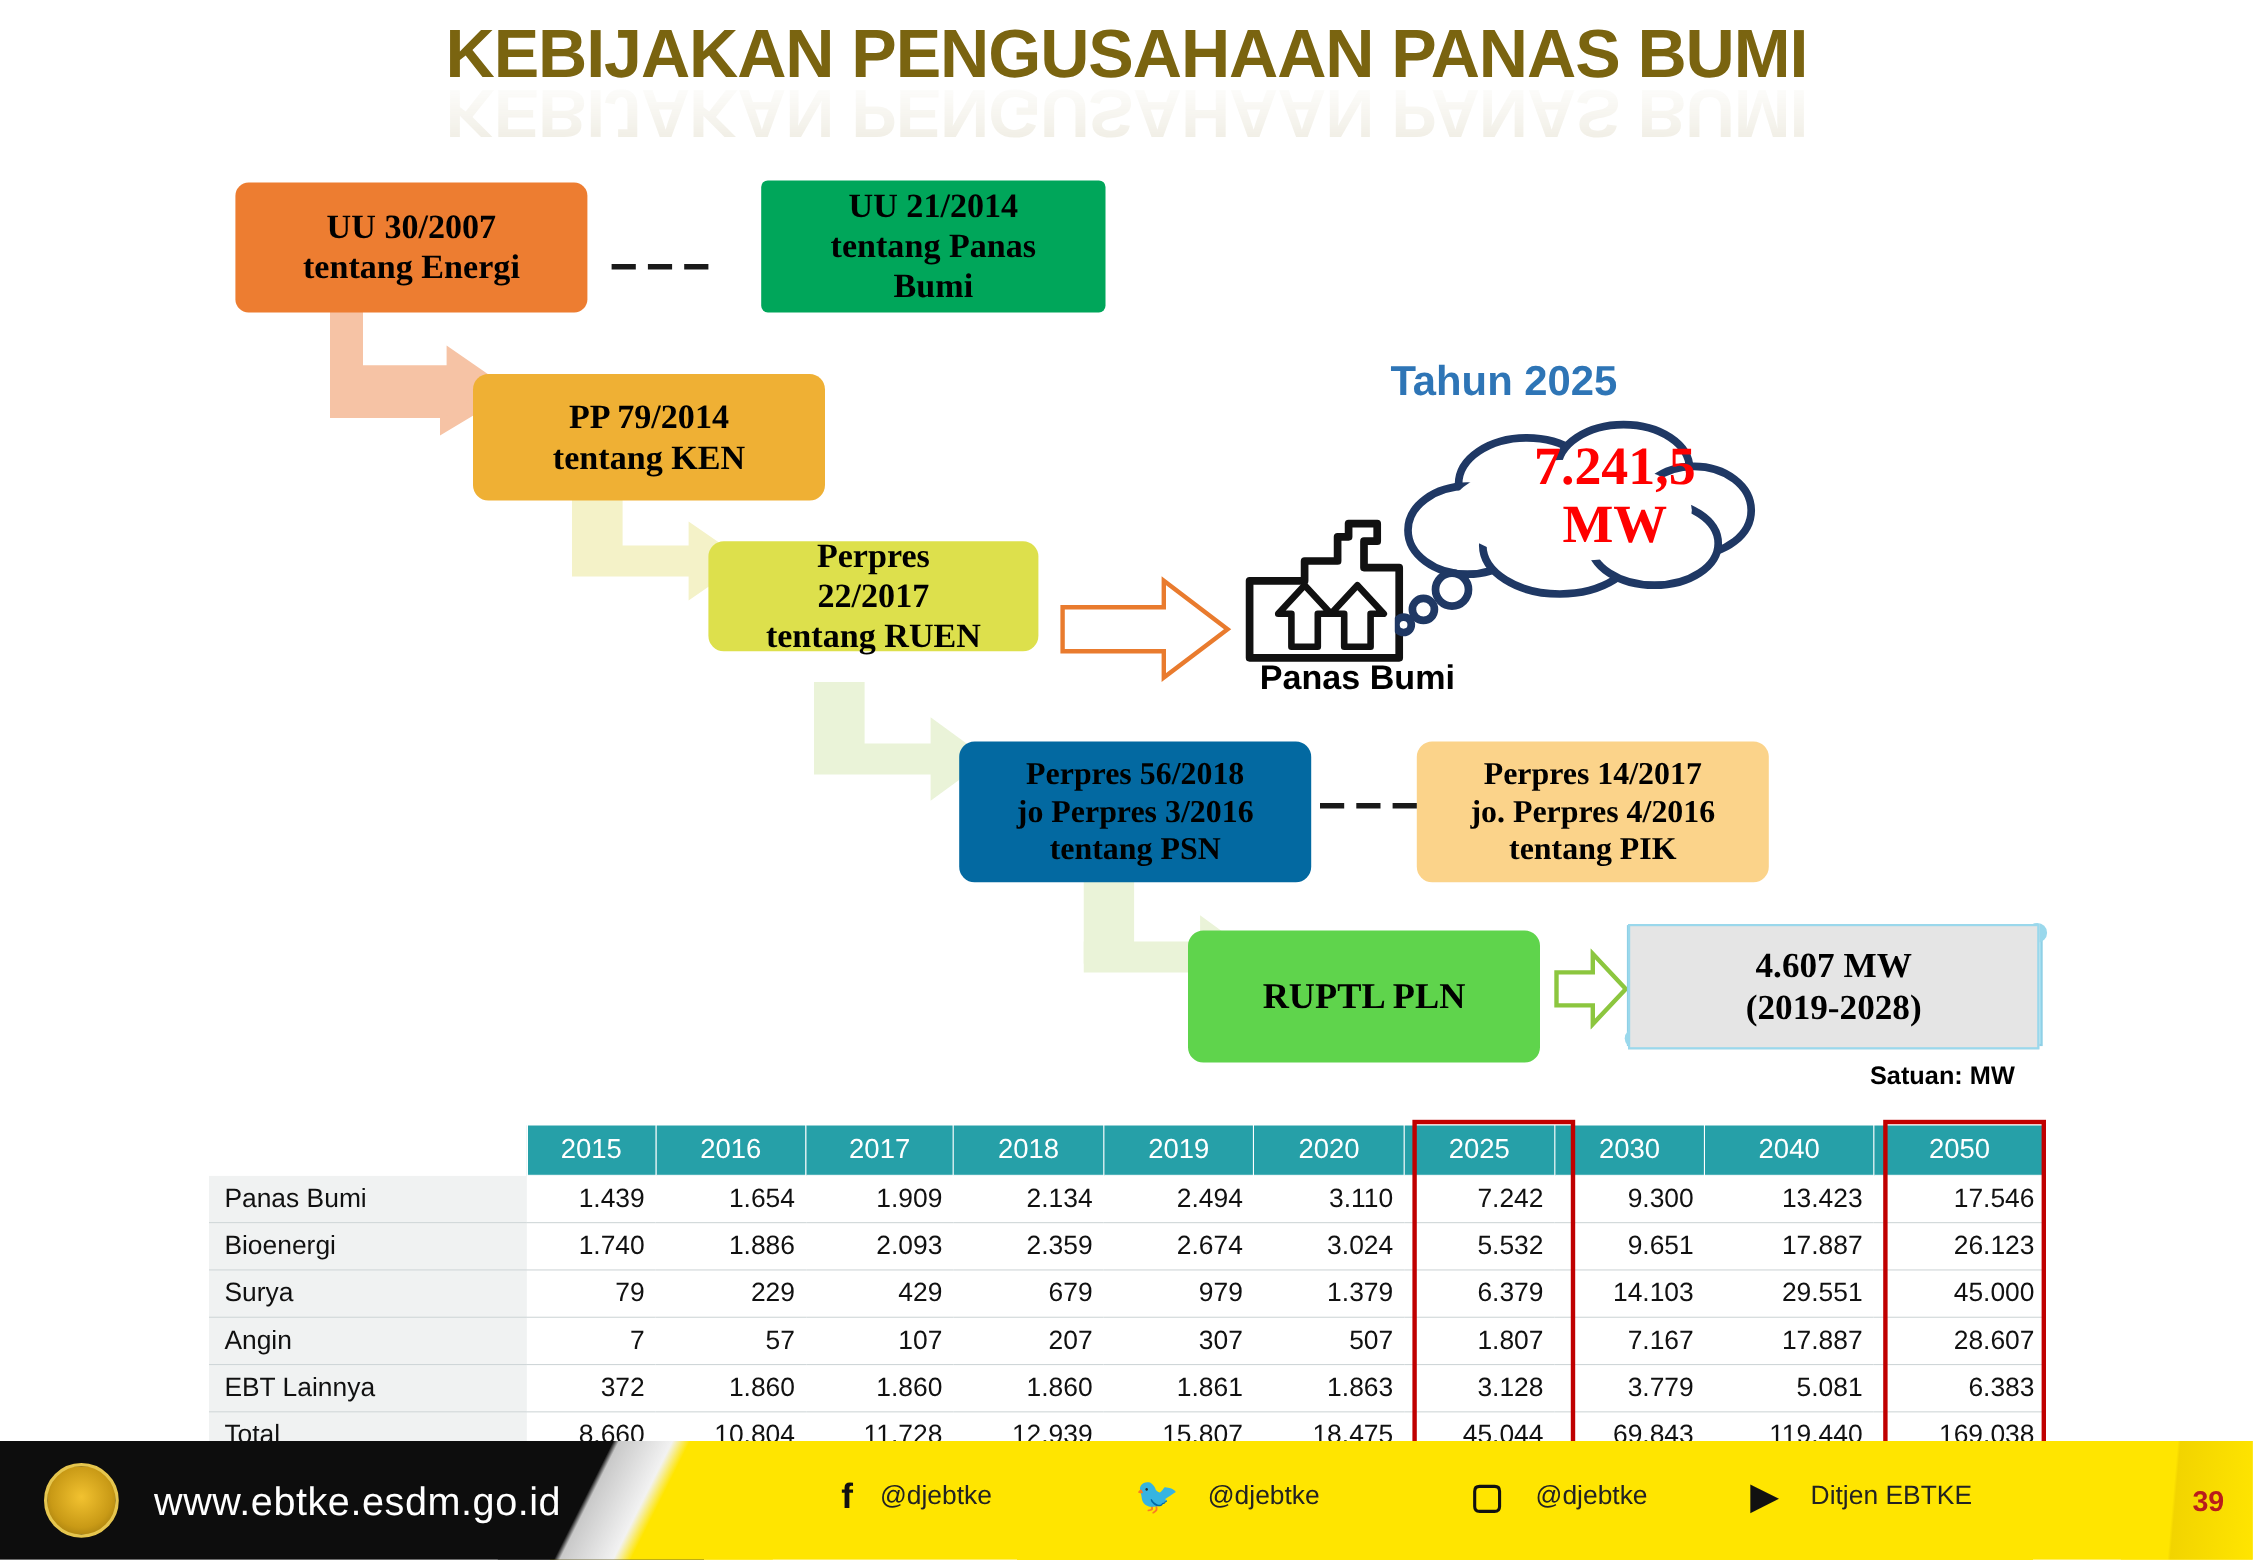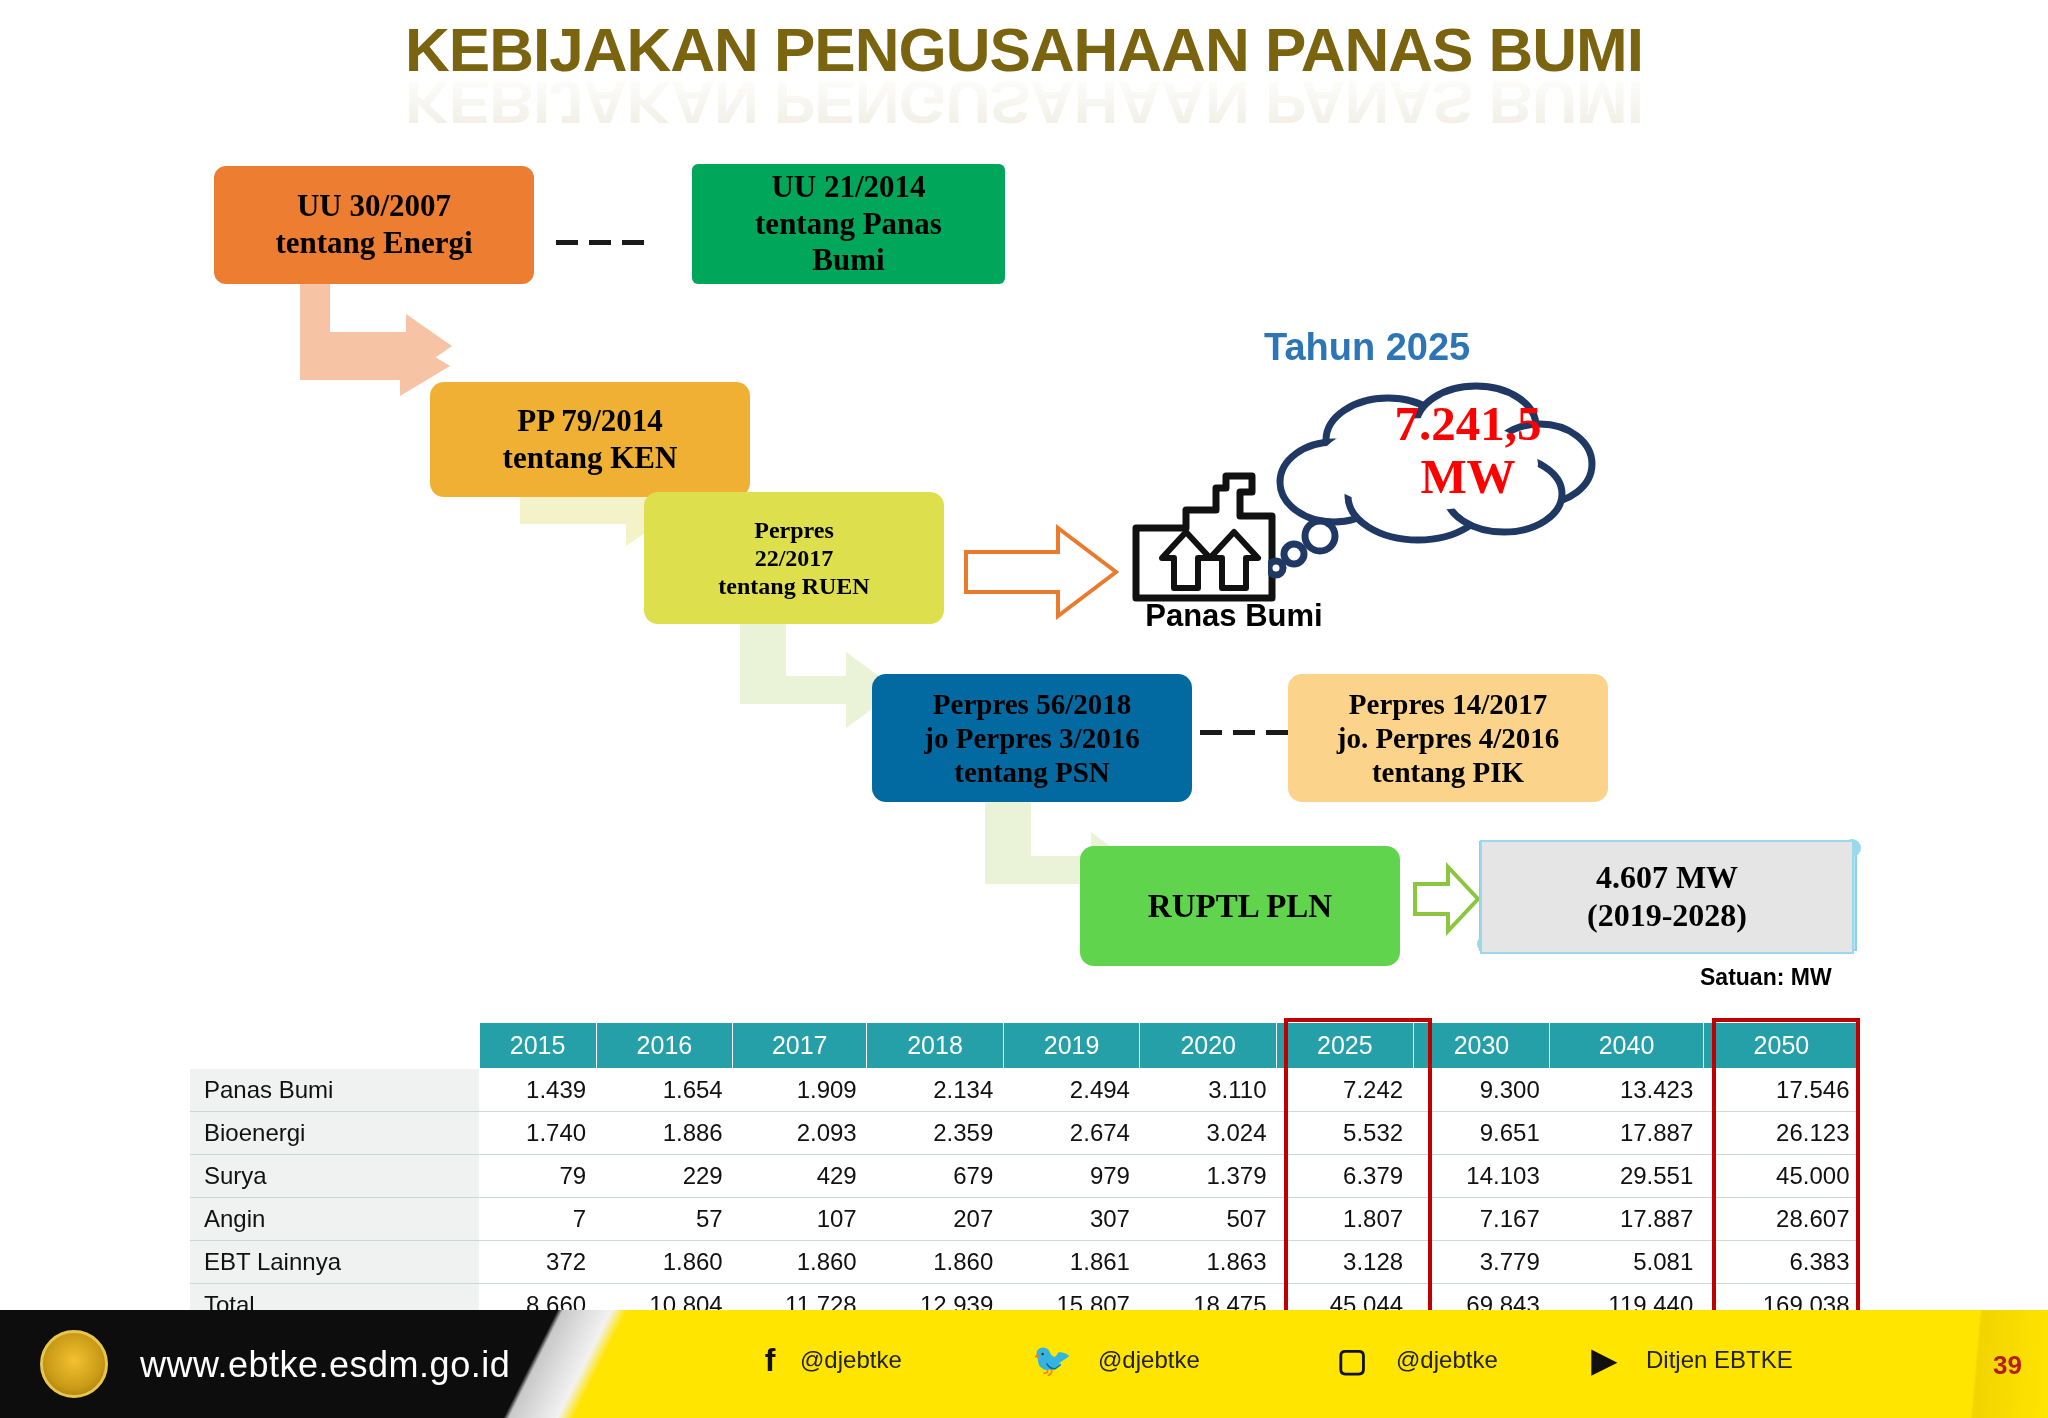--- a/index.html
+++ b/index.html
@@ -58,25 +58,25 @@
   #box-uu30 {
     left: 214px; top: 166px; width: 320px; height: 118px;
     background: #ED7D31; font-size: 31px; border-radius: 12px;
   }
   #box-uu21 {
     left: 692px; top: 164px; width: 313px; height: 120px;
     background: #00A65A; font-size: 31px; border-radius: 6px;
   }
   #box-pp79 {
     left: 430px; top: 340px; width: 320px; height: 115px;
-    background: #EFB034; font-size: 31px; border-radius: 14px; margin-top: 42px;
+    background: #EFB034; font-size: 31px; border-radius: 14px;
   }
   #box-perpres22 {
-    left: 644px; top: 492px; width: 300px; height: 132px;
-    background: #DDE04C; font-size: 24px; border-radius: 14px;
+    left: 644px; top: 492px; width: 300px; height: 100px;
+    background: #DDE04C; font-size: 31px; border-radius: 14px;
   }
   #box-perpres56 {
     left: 872px; top: 674px; width: 320px; height: 128px;
     background: #0369a1; font-size: 29px; border-radius: 14px;
   }
   #box-perpres14 {
     left: 1288px; top: 674px; width: 320px; height: 128px;
     background: #FBD38A; font-size: 29px; border-radius: 14px;
   }
   #box-ruptl {

